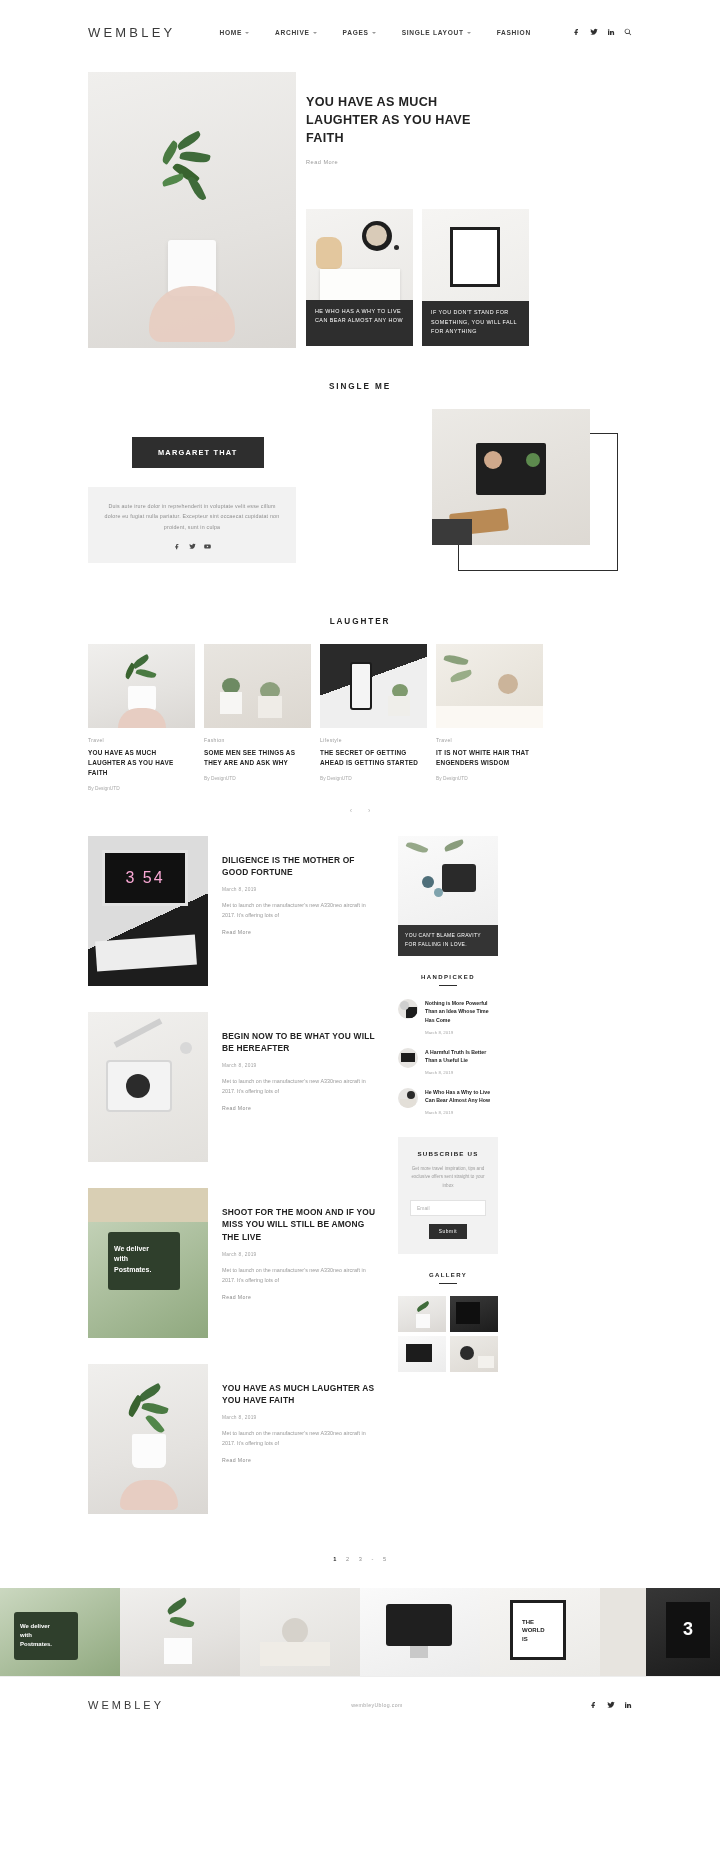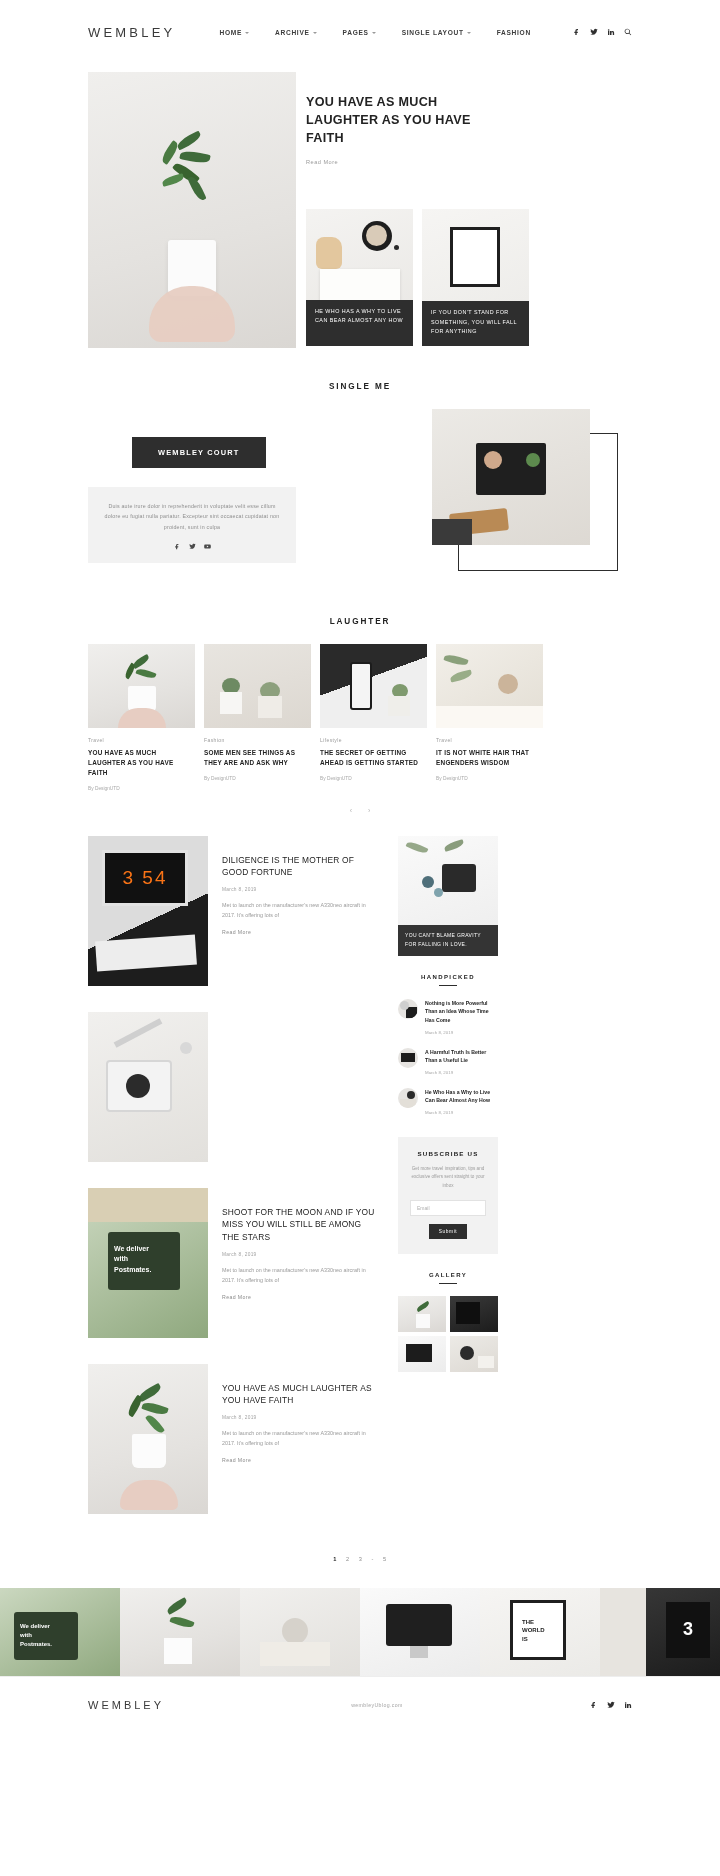--- a/index.html
+++ b/index.html
@@ -173,21 +173,21 @@
 
   
   .content { display: flex; gap: 22px; padding: 22px 88px 0 88px; }
   .main-col { width: 288px; }
   .post {
     display: flex; gap: 14px; margin-bottom: 26px;
   }
   .post-img { width: 120px; height: 150px; overflow: hidden; position: relative; flex: none; }
   .post-body { flex: 1; padding-top: 18px; }
   .post-title {
-    font-size: 8.4px; font-weight: 400; line-height: 1.5; color: #222; letter-spacing: .2px;
+    font-size: 8.4px; font-weight: 700; line-height: 1.5; color: #222; letter-spacing: .2px;
   }
   .post-date { font-size: 4.8px; color: #a3a3a3; margin-top: 8px; letter-spacing: .3px; }
   .post-excerpt { font-size: 5.4px; color: #9a9a9a; line-height: 1.85; margin-top: 8px; }
   .post-more { font-size: 5.2px; color: #8c8c8c; margin-top: 9px; letter-spacing: .4px; cursor: pointer; }
 
   .side-col { width: 100px; }
   .side-feature { width: 100px; height: 120px; position: relative; overflow: hidden; }
   .side-feature .cap {
     position: absolute; left: 0; right: 0; bottom: 0;
     background: rgba(38,38,38,.93); color: #fff;
@@ -352,21 +352,21 @@
     <div class="sec-title">SINGLE ME</div>
     <div class="about-body">
       <div class="about-frame"></div>
       <div class="about-photo ph-desk">
         <div style="position:absolute;left:44px;top:34px;width:70px;height:52px;background:#1f1f1f;border-radius:2px;"></div>
         <div class="blob" style="width:18px;height:18px;left:52px;top:42px;background:#cfa98c;"></div>
         <div class="blob" style="width:14px;height:14px;left:94px;top:44px;background:#5d8a4e;"></div>
         <div style="position:absolute;left:18px;bottom:12px;width:58px;height:22px;background:#b98a55;border-radius:3px;transform:rotate(-6deg);"></div>
         <div style="position:absolute;left:0;bottom:0;width:40px;height:26px;background:#3a3a3a;"></div>
       </div>
-      <div class="name-badge">WEMBLEY COURT</div>
+      <div class="name-badge">MARGARET THAT</div>
       <div class="bio-box">
         <div class="bio-text">Duis aute irure dolor in reprehenderit in voluptate velit esse cillum dolore eu fugiat nulla pariatur. Excepteur sint occaecat cupidatat non proident, sunt in culpa</div>
         <div class="bio-social">
           <svg viewBox="0 0 24 24">
               <path d="M15 3h-3a5 5 0 0 0-5 5v3H4v4h3v6h4v-6h3l1-4h-4V8a1 1 0 0 1 1-1h3z"></path>
             </svg>
           <svg viewBox="0 0 24 24">
               <path d="M23 4.5a9 9 0 0 1-2.6.7 4.5 4.5 0 0 0 2-2.5 9 9 0 0 1-2.9 1.1 4.5 4.5 0 0 0-7.7 4.1A12.8 12.8 0 0 1 2.5 3.2a4.5 4.5 0 0 0 1.4 6 4.4 4.4 0 0 1-2-.6v.1a4.5 4.5 0 0 0 3.6 4.4 4.5 4.5 0 0 1-2 .1 4.5 4.5 0 0 0 4.2 3.1A9 9 0 0 1 1 18.1a12.7 12.7 0 0 0 6.9 2c8.3 0 12.8-6.9 12.8-12.8v-.6A9 9 0 0 0 23 4.5z"></path>
             </svg>
           <svg viewBox="0 0 24 24">
@@ -435,48 +435,54 @@
       <span class="cdot">›</span>
     </div>
   </div>
 
   <div class="content">
 
     <div class="main-col">
 
       <div class="post">
         <div class="post-img ph-laptop">
-          <div style="position:absolute;left:14px;top:14px;width:86px;height:56px;background:#111;border:3px solid #e2e2e2;color:#f97316;font-size:19px;display:flex;align-items:center;justify-content:center;letter-spacing:2px;text-align:right;">3 54</div>
+          <div style="position:absolute;left:14px;top:14px;width:86px;height:56px;background:#111;border:3px solid #e2e2e2;color:#f9a8d4;font-size:16px;display:flex;align-items:center;justify-content:center;letter-spacing:2px;text-align:right;">3 54</div>
           <div style="position:absolute;left:8px;bottom:18px;width:100px;height:30px;background:#ededed;transform:rotate(-4deg);"></div>
         </div>
         <div class="post-body">
           <div class="post-title">DILIGENCE IS THE MOTHER OF GOOD FORTUNE</div>
           <div class="post-date">March 8, 2019</div>
           <div class="post-excerpt">Met to launch on the manufacturer's new A330neo aircraft in 2017. It's offering lots of</div>
           <div class="post-more">Read More</div>
         </div>
       </div>
 
       <div class="post">
         <div class="post-img ph-camera">
           <div style="position:absolute;left:18px;top:48px;width:66px;height:52px;background:#f3f3f3;border:2px solid #d6d6d6;border-radius:4px;"></div>
           <div class="blob" style="width:24px;height:24px;left:38px;top:62px;background:#2b2b2b;"></div>
           <div style="position:absolute;left:24px;top:18px;width:52px;height:6px;background:#cfcfcf;transform:rotate(-28deg);"></div>
           <div class="blob" style="width:12px;height:12px;left:92px;top:30px;background:#d8d8d8;"></div>
         </div>
+        <div class="post-body">
+          <div class="post-title">BEGIN NOW TO BE WHAT YOU WILL BE HEREAFTER</div>
+          <div class="post-date">March 8, 2019</div>
+          <div class="post-excerpt">Met to launch on the manufacturer's new A330neo aircraft in 2017. It's offering lots of</div>
+          <div class="post-more">Read More</div>
+        </div>
       </div>
 
       <div class="post">
         <div class="post-img ph-green">
           <div style="position:absolute;left:20px;top:44px;width:72px;height:58px;background:#2f3f2c;border-radius:3px;"></div>
           <div style="position:absolute;left:26px;top:56px;color:#fff;font-size:7px;line-height:1.5;font-weight:700;">We deliver<br>with<br>Postmates.</div>
           <div style="position:absolute;left:0;top:0;width:120px;height:34px;background:#d9cfb4;"></div>
         </div>
         <div class="post-body">
-          <div class="post-title">SHOOT FOR THE MOON AND IF YOU MISS YOU WILL STILL BE AMONG THE STARS</div>
+          <div class="post-title">SHOOT FOR THE MOON AND IF YOU MISS YOU WILL STILL BE AMONG THE LIVE</div>
           <div class="post-date">March 8, 2019</div>
           <div class="post-excerpt">Met to launch on the manufacturer's new A330neo aircraft in 2017. It's offering lots of</div>
           <div class="post-more">Read More</div>
         </div>
       </div>
 
       <div class="post">
         <div class="post-img ph-plant">
           <div class="plant-leaf" style="width:24px;height:9px;left:50px;top:24px;transform:rotate(-28deg);"></div>
           <div class="plant-leaf" style="width:26px;height:9px;left:54px;top:40px;transform:rotate(18deg);background:#4a7a42;"></div>

